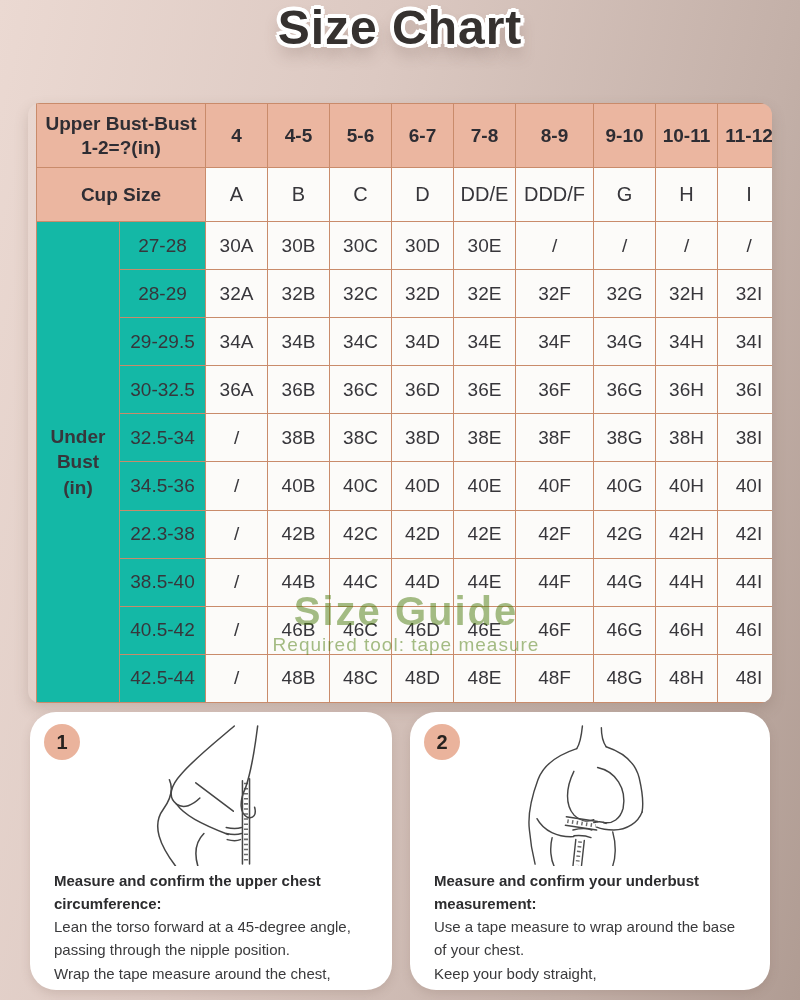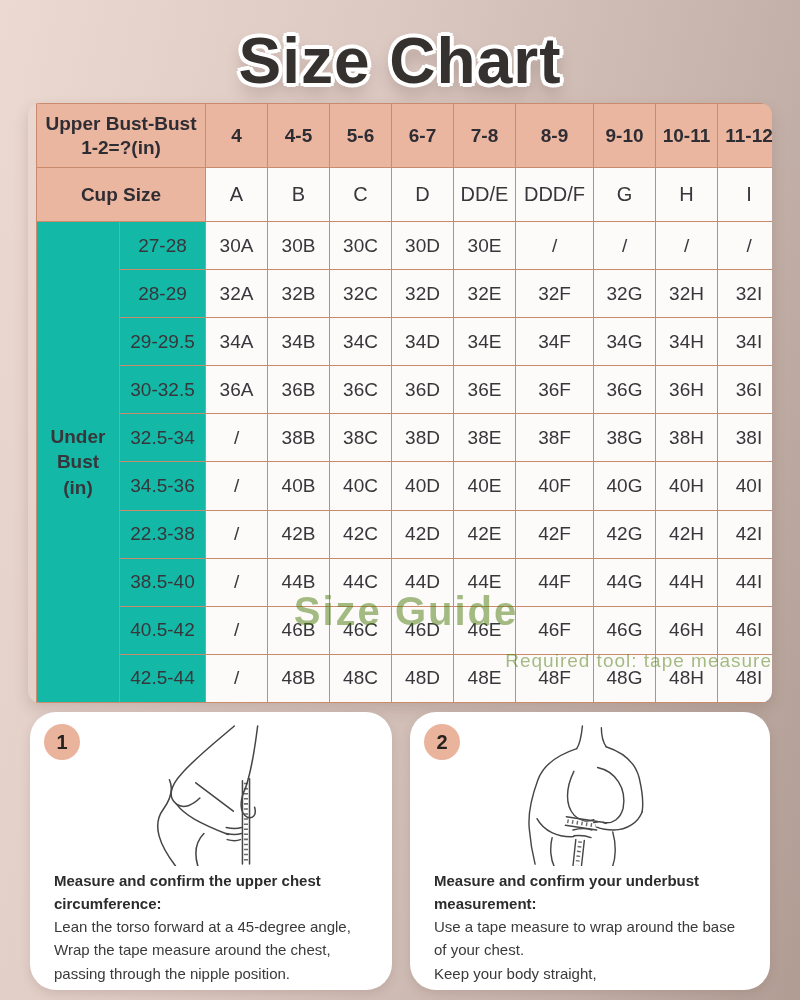--- a/index.html
+++ b/index.html
@@ -5,22 +5,22 @@
   * { margin:0; padding:0; box-sizing:border-box; }
   html,body { width:800px; height:1000px; }
   body {
     font-family:"Liberation Sans", sans-serif;
     background:linear-gradient(103deg, #ebd9d2 0%, #dcc9c2 38%, #c3b0a8 78%, #b09c93 100%);
     position:relative; overflow:hidden;
   }
 
   
   .page-title {
-    text-align:center; padding-top:24px;
-    font-size:64px; font-weight:bold; letter-spacing:1px; color:#35312f;
+    text-align:center; padding-top:0;
+    font-size:48px; font-weight:bold; letter-spacing:1px; color:#35312f;
     text-shadow:
       -3px -3px 0 #fff, 3px -3px 0 #fff, -3px 3px 0 #fff, 3px 3px 0 #fff,
       -4px 0 0 #fff, 4px 0 0 #fff, 0 -4px 0 #fff, 0 4px 0 #fff,
       0 10px 16px rgba(95,72,62,.38);
   }
 
   
   .table-wrap {
     position:absolute; left:28px; top:103px; width:744px; height:600px;
     border-radius:12px; overflow:hidden;
@@ -45,21 +45,21 @@
   .underbust { font-weight:bold; font-size:19px; line-height:1.35; padding:0 12px; }
   .row-label { font-size:19px; }
   .cup { font-size:20px; }
 
   
   .watermark {
     position:absolute; left:12px; right:0; top:486px; text-align:center;
     color:#4d7c0f; opacity:.5; pointer-events:none; z-index:3;
   }
   .wm1 { font-size:40px; font-weight:bold; letter-spacing:2px; }
-  .wm2 { font-size:19px; margin-top:16px; letter-spacing:1px;text-align:right; }
+  .wm2 { font-size:19px; margin-top:0; letter-spacing:1px; }
 
   
   .card {
     position:absolute; top:712px; height:278px; background:#ffffff;
     border-radius:26px; box-shadow:0 4px 10px rgba(120,95,85,.18);
   }
   #card1 { left:30px;  width:362px; }
   #card2 { left:410px; width:360px; }
   .badge {
     position:absolute; top:12px; left:14px; width:36px; height:36px;
@@ -277,22 +277,22 @@
         <path d="M90,102 q9,2 15,0 M90,108 q9,2 15,0 M91,114 q8,2 13,0"></path>
 
         <path d="M106,56 L106,138 M113,54 L113,138"></path>
       </g>
       <path class="tape-dash" d="M109.5,58 L109.5,136"></path>
     </svg>
   </div>
   <div class="step-text">
     <div class="step-heading">Measure and confirm the upper chest circumference:</div>
     <div class="step-line">Lean the torso forward at a 45-degree angle,</div>
+    <div class="step-line">passing through the nipple position.</div>
     <div class="step-line">Wrap the tape measure around the chest,</div>
-    <div class="step-line">passing through the nipple position.</div>
   </div>
 </div>
 
 <div class="card" id="card2">
   <div class="badge">2</div>
   <div class="fig">
     <svg width="168" height="142" viewBox="0 0 160 150">
       <g class="line-art">
 
         <path d="M72,2 C71,12 70,20 66,26"></path>

